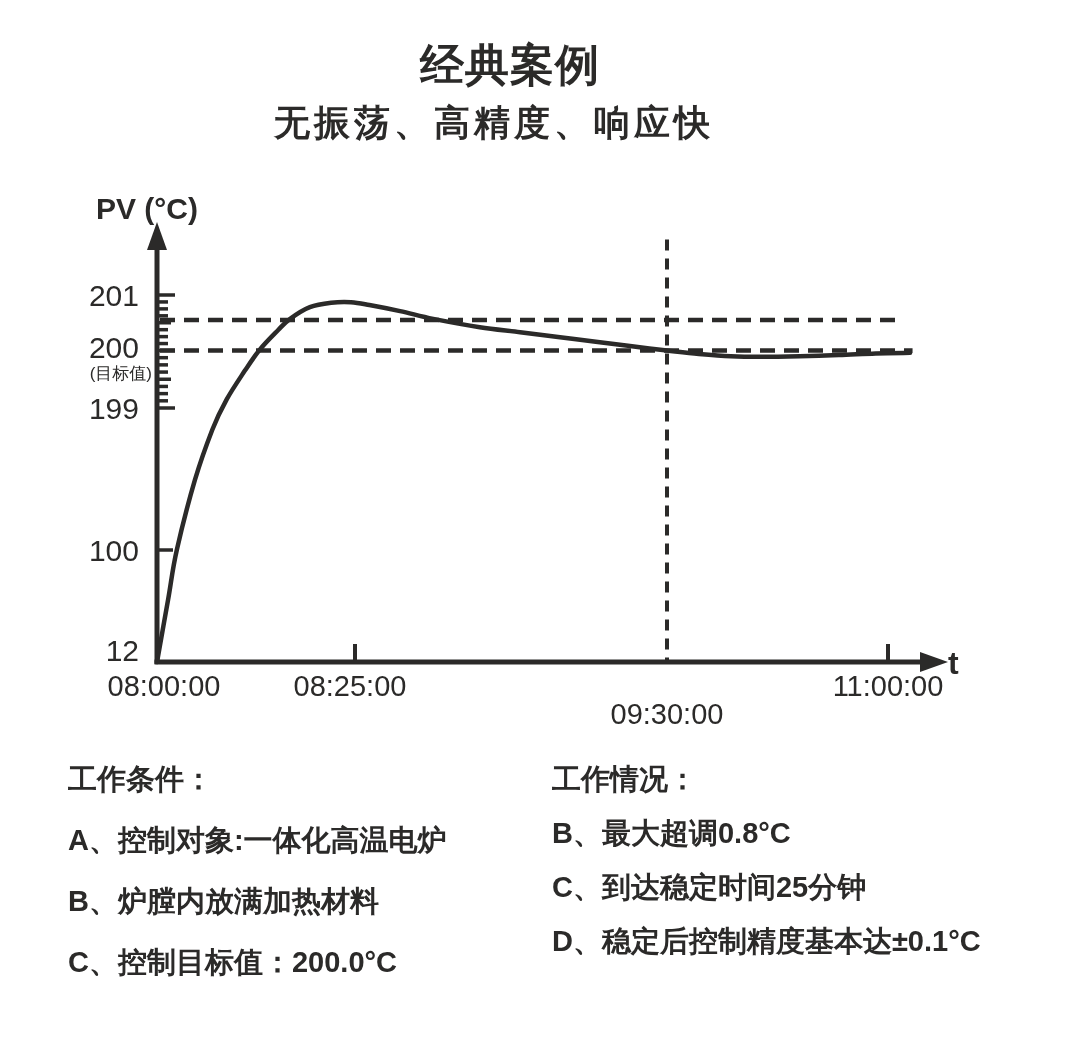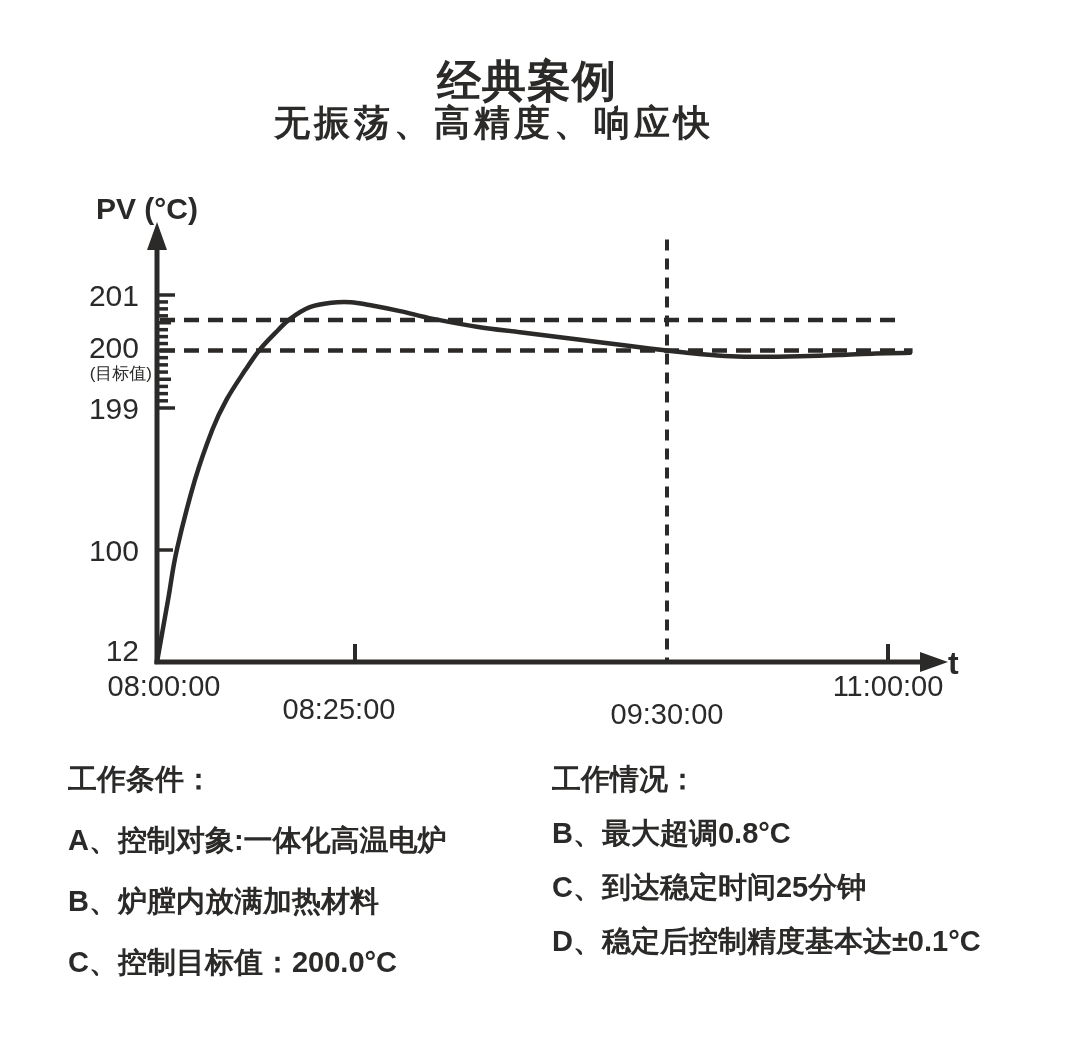--- a/index.html
+++ b/index.html
@@ -3,22 +3,22 @@
 <meta charset="utf-8">
 <style>
   html,body{margin:0;padding:0;background:#ffffff;}
   .page{
     position:relative;width:1080px;height:1052px;background:#ffffff;
     font-family:"Liberation Sans","DejaVu Sans",sans-serif;
     color:#2b2a29;overflow:hidden;
   }
   .abs{position:absolute;}
   .page-title{
-    left:17px;top:36px;width:1020px;text-align:center;
-    font-size:44px;font-weight:800;letter-spacing:1px;margin-top:16px;
+    left:0;top:36px;width:1020px;text-align:center;
+    font-size:44px;font-weight:800;letter-spacing:1px;
   }
   .page-subtitle{
     left:0;top:99px;width:988px;text-align:center;
     font-size:36px;font-weight:700;letter-spacing:4px;
   }
   .axis-label{font-size:30px;font-weight:700;}
   .ytick{
     left:40px;width:99px;text-align:right;
     font-size:30px;font-weight:500;line-height:30px;
   }
@@ -76,21 +76,21 @@
   <div class="abs axis-label" style="left:948px;top:645px;font-size:32px;">t</div>
 
   <div class="abs ytick" style="top:281px;">201</div>
   <div class="abs ytick" style="top:333px;">200</div>
   <div class="abs ytick small" style="top:363px;left:40px;width:112px;">(目标值)</div>
   <div class="abs ytick" style="top:394px;">199</div>
   <div class="abs ytick" style="top:536px;">100</div>
   <div class="abs ytick" style="top:636px;">12</div>
 
   <div class="abs xtick" style="left:94px;">08:00:00</div>
-  <div class="abs xtick" style="left:269px;margin-top:23px;">08:25:00</div>
+  <div class="abs xtick" style="left:280px;">08:25:00</div>
   <div class="abs xtick" style="left:597px;margin-top:28px;">09:30:00</div>
   <div class="abs xtick" style="left:818px;">11:00:00</div>
 
   <div class="abs notes notes-left" style="left:68px;top:764px;">
     <div class="line">工作条件：</div>
     <div class="line">A、控制对象:一体化高温电炉</div>
     <div class="line">B、炉膛内放满加热材料</div>
     <div class="line">C、控制目标值：200.0°C</div>
   </div>
 

